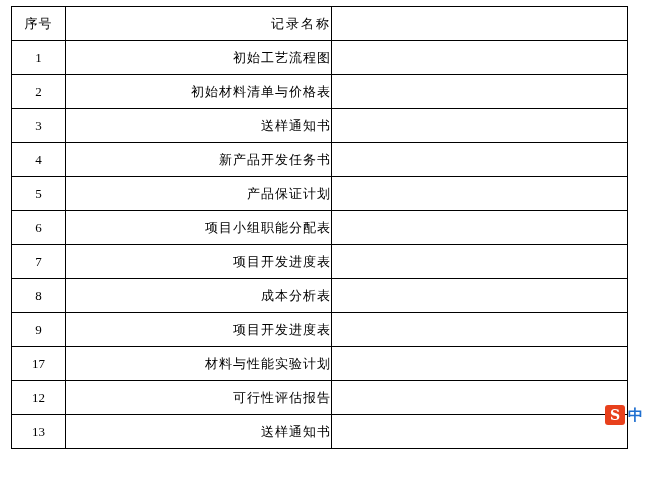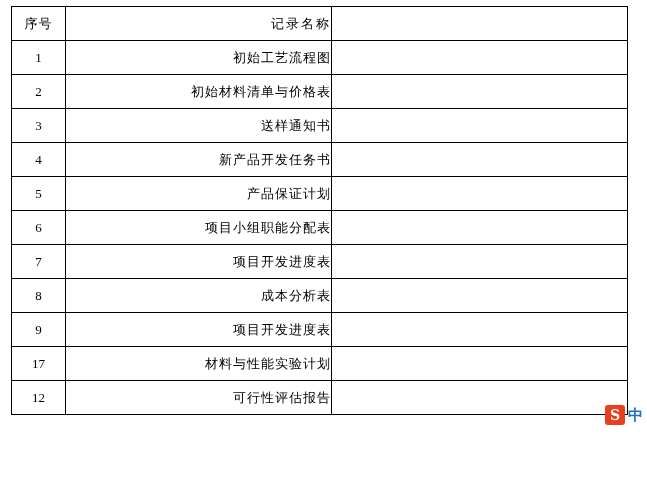--- a/index.html
+++ b/index.html
@@ -152,19 +152,24 @@
     <tr>
       <td class="col-no cell-idx">17</td>
       <td class="col-name cell-name">材料与性能实验计划</td>
       <td class="col-blank"></td>
     </tr>
     <tr>
       <td class="col-no cell-idx">12</td>
       <td class="col-name cell-name">可行性评估报告</td>
       <td class="col-blank"></td>
     </tr>
+    <tr>
+      <td class="col-no cell-idx">13</td>
+      <td class="col-name cell-name">送样通知书</td>
+      <td class="col-blank"></td>
+    </tr>
   </tbody>
 </table>
 
 <div class="watermark">
   <span class="wm-s">S</span>
   <span class="wm-cn">中</span>
 </div>
 
 </body></html>

